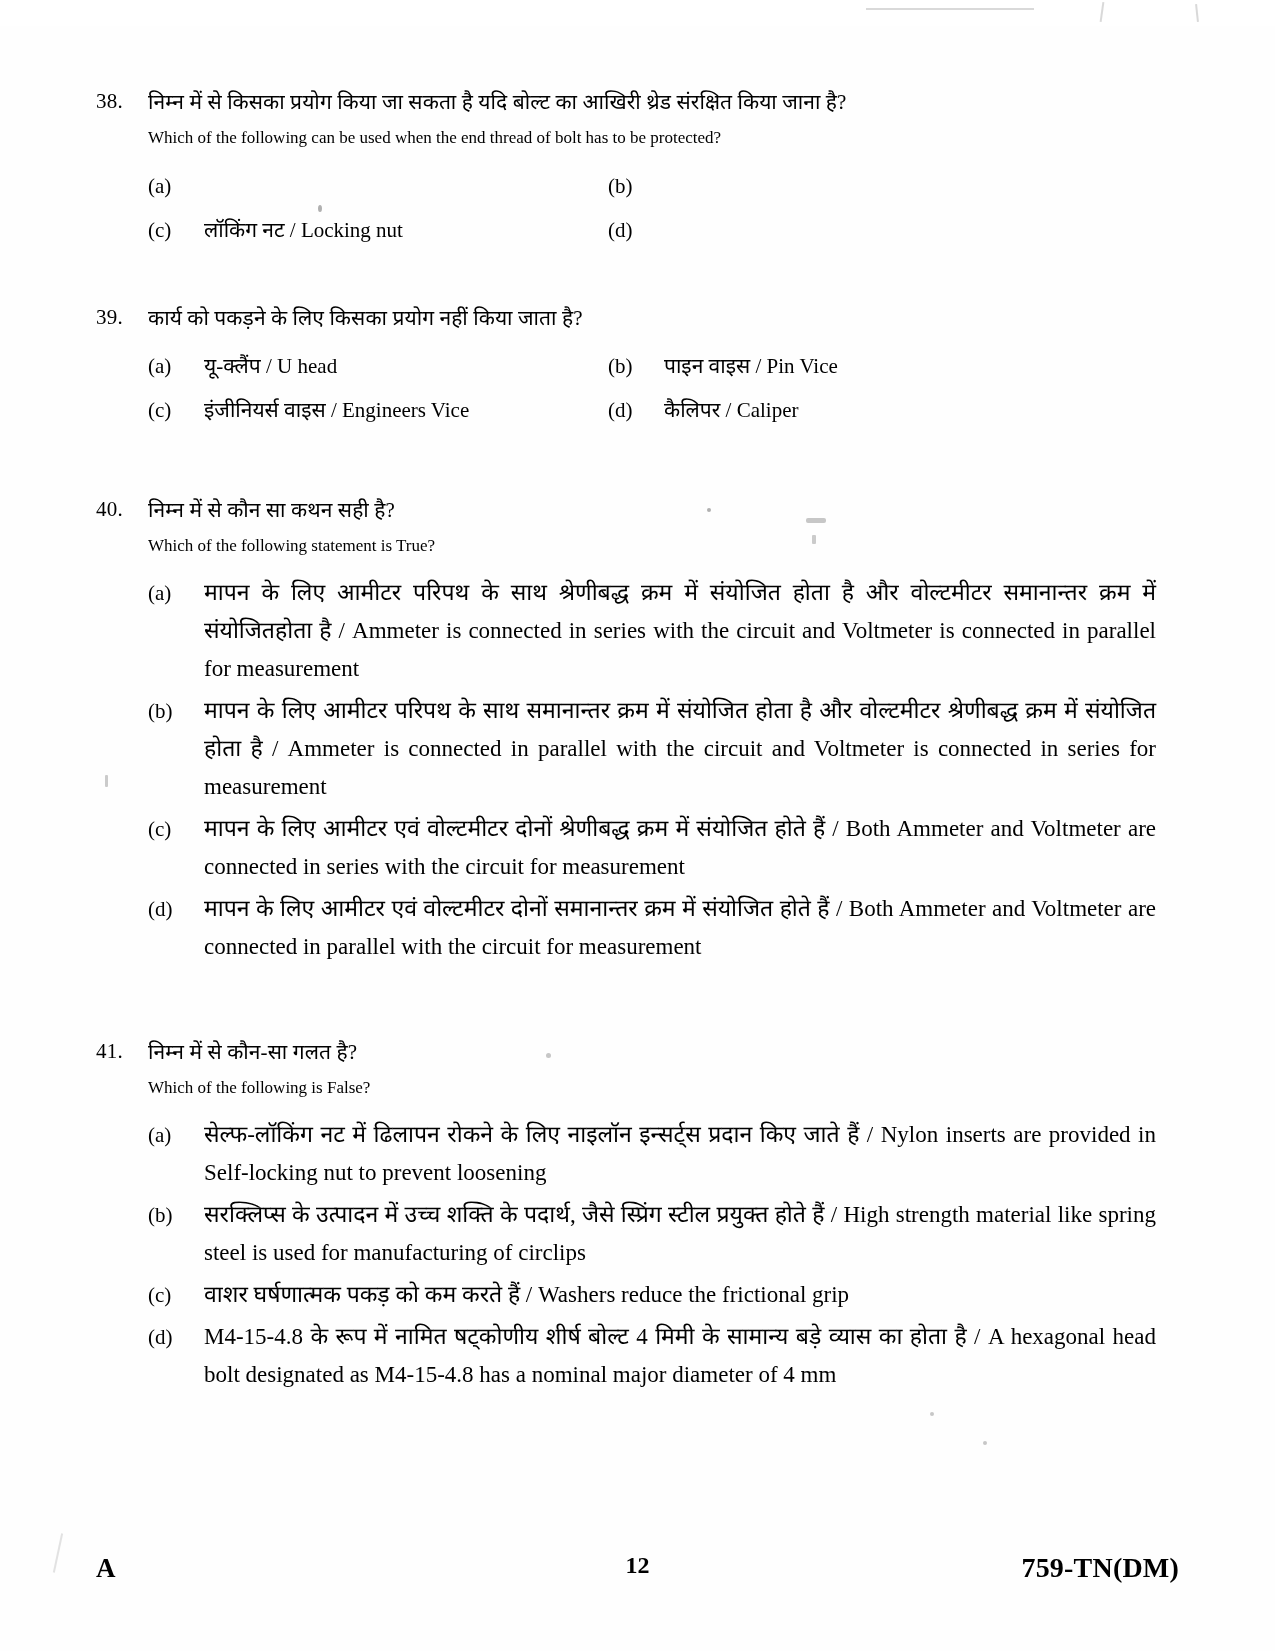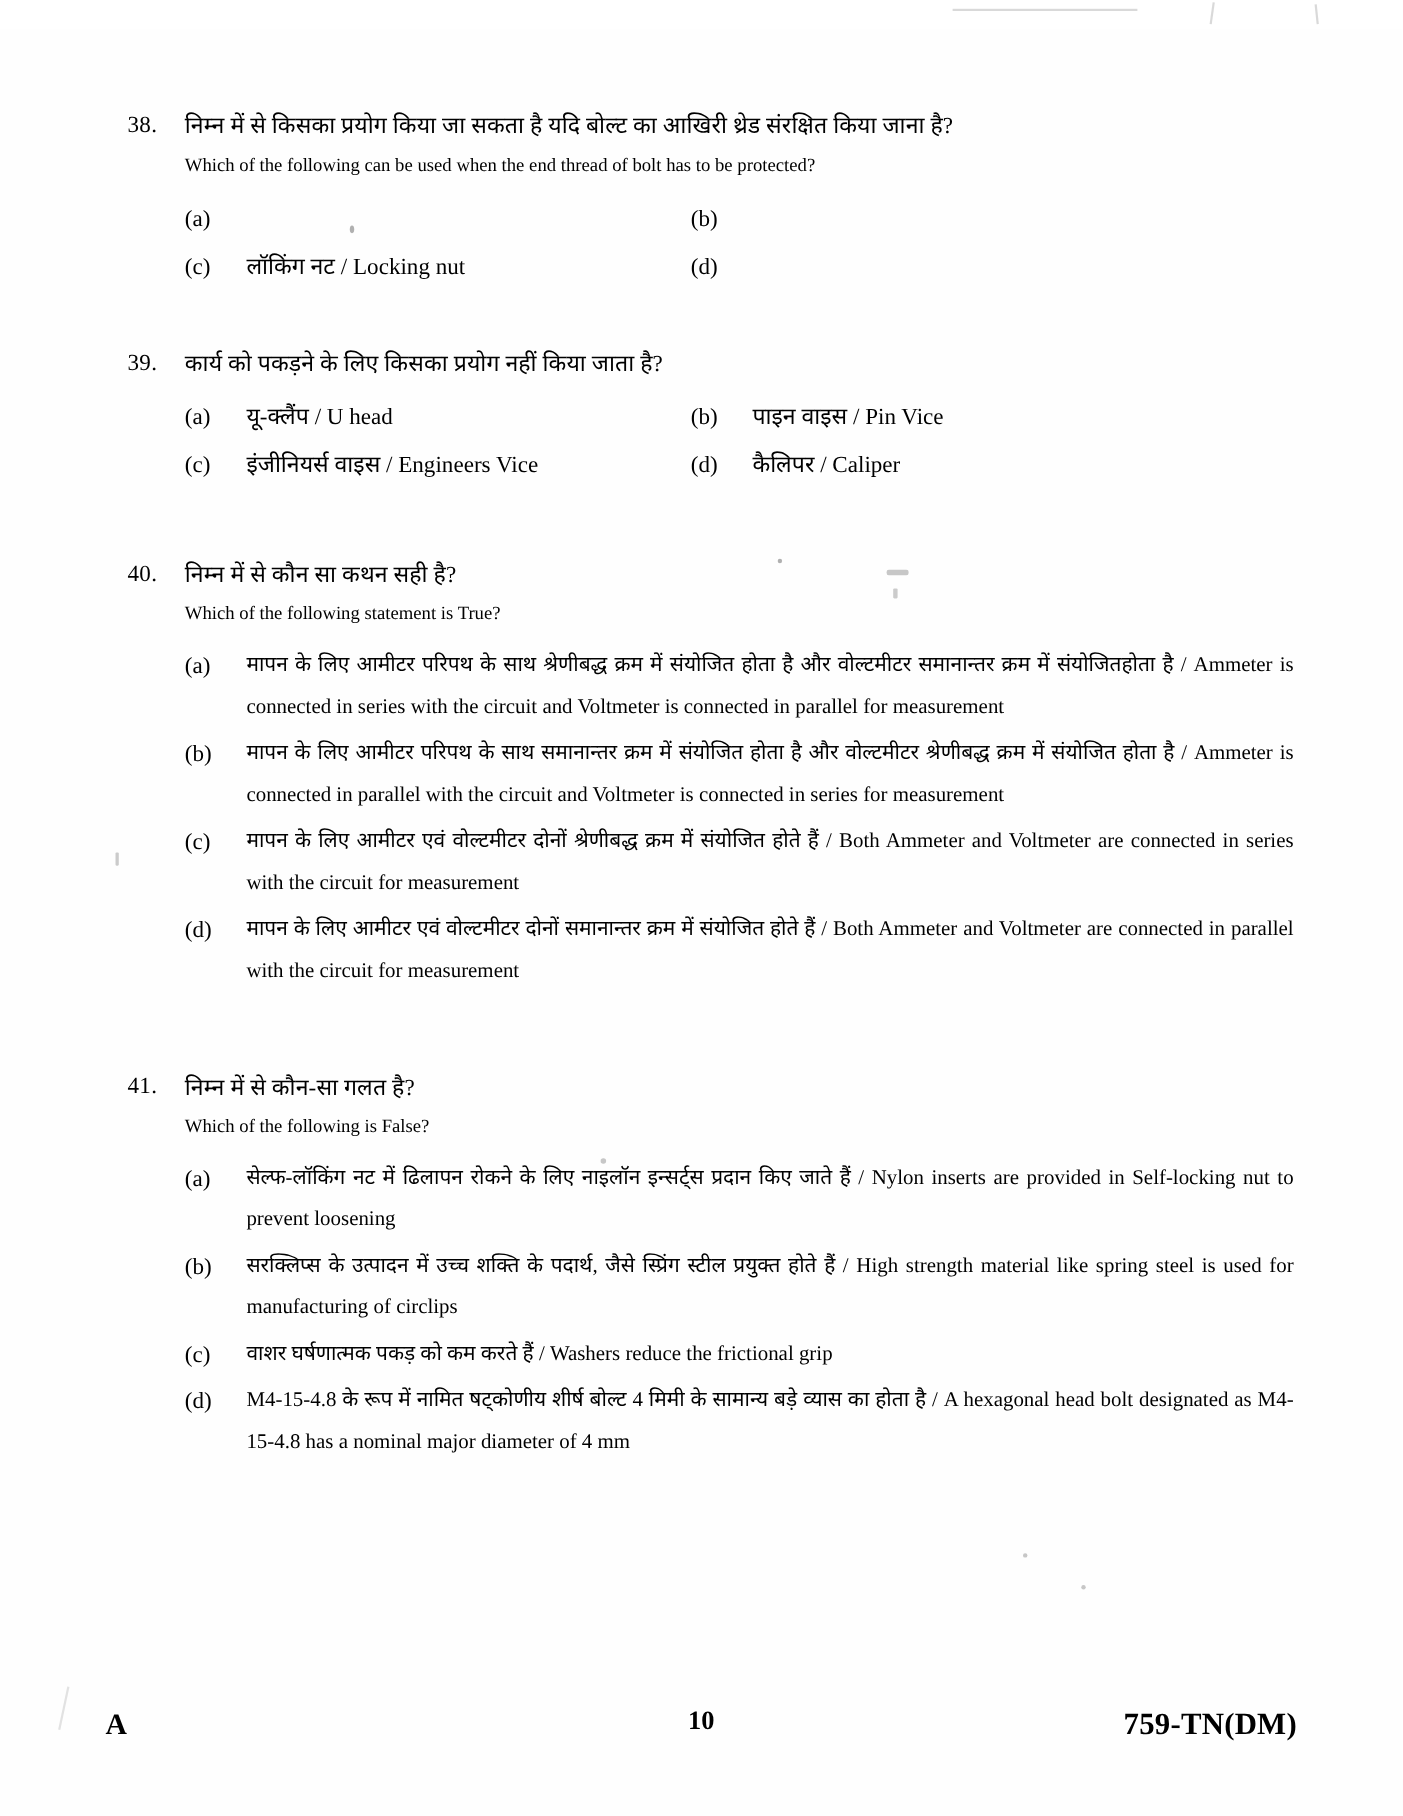--- a/index.html
+++ b/index.html
@@ -36,24 +36,23 @@
   .scan-mark.m4 { top: 1533px; left: 57px; width: 2px; height: 40px; transform: rotate(12deg); opacity:.4; }
   .scan-speck {
     position: absolute;
     background: #8f8f8f;
     border-radius: 50%;
     opacity: .7;
   }
 
   .content {
     position: absolute;
-    top: 96px;
+    top: 84px;
     left: 96px;
     width: 1060px;
-    margin-left: 20px;
   }
 
   .question {
     display: flex;
     align-items: flex-start;
     margin-bottom: 0;
   }
   .q-num {
     width: 52px;
     flex: 0 0 52px;
@@ -101,21 +100,21 @@
     margin-bottom: 4px;
   }
   .opt-block .opt-lbl {
     width: 56px;
     flex: 0 0 56px;
     font-size: 21px;
     line-height: 38px;
   }
   .opt-block .opt-txt {
     flex: 1 1 auto;
-    font-size: 19px;
+    font-size: 23px;
     line-height: 38px;
     text-align: justify;
     text-justify: inter-word;
   }
   .gap-md { height: 52px; }
   .gap-lg { height: 64px; }
 
   .footer {
     position: absolute;
     left: 96px;
@@ -261,17 +260,17 @@
             <span class="opt-txt">M4-15-4.8 के रूप में नामित षट्कोणीय शीर्ष बोल्ट 4 मिमी के सामान्य बड़े व्यास का होता है / A hexagonal head bolt designated as M4-15-4.8 has a nominal major diameter of 4 mm</span>
           </div>
         </div>
       </div>
     </div>
 
   </div>
 
   <div class="footer">
     <div class="f-left">A</div>
-    <div class="f-page">10</div>
+    <div class="f-page">12</div>
     <div class="f-right">759-TN(DM)</div>
   </div>
 
 </div>
 
 </body></html>

